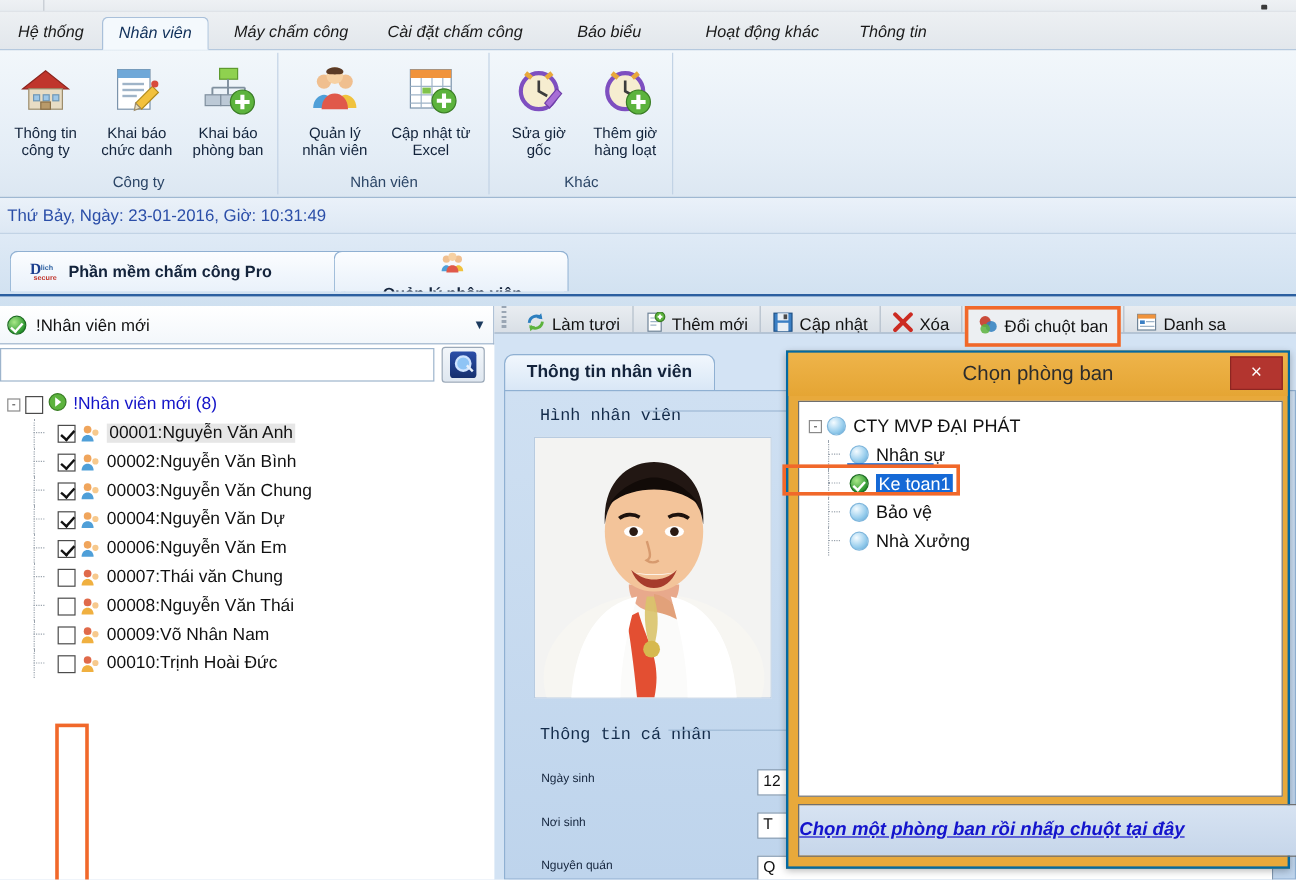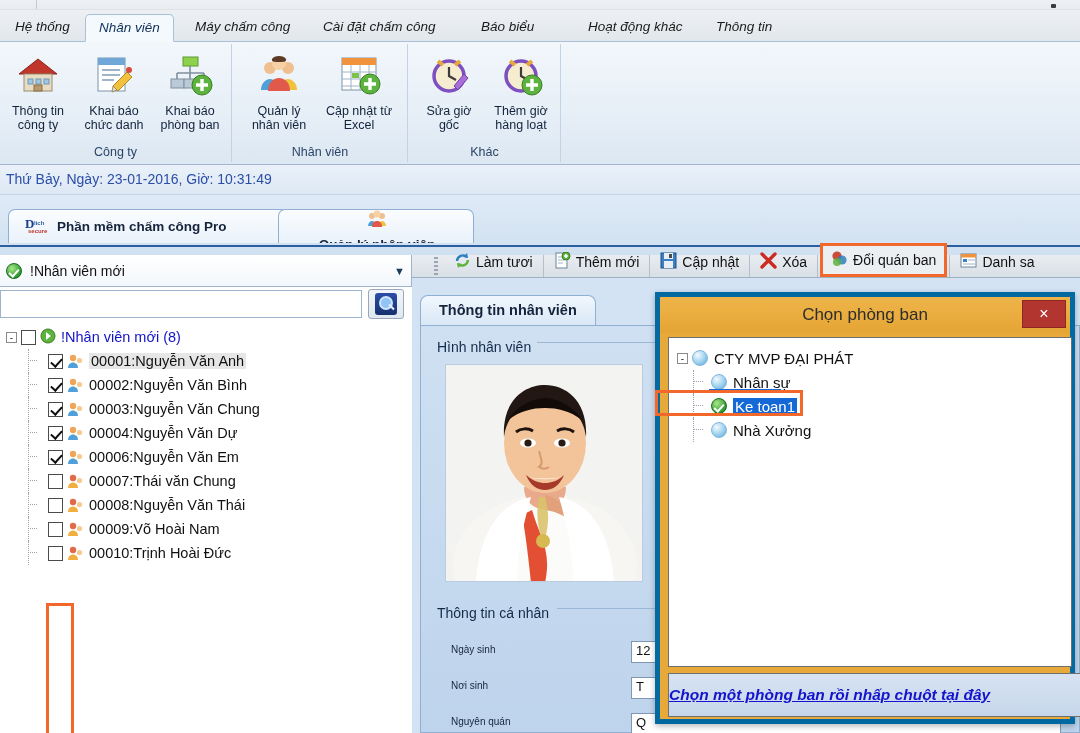--- a/index.html
+++ b/index.html
@@ -166,21 +166,21 @@
   .orangebox{
     position:absolute; left:46px; top:348px; width:28px; height:148px;
     border:3px solid #f1682a; pointer-events:none;
   }
 
   
   .mainarea{ position:absolute; left:412px; top:255px; width:668px; height:478px; background:#d3e3f4; }
   .toolbar{
     position:absolute; left:0; top:0; width:668px; height:23px;
     background:linear-gradient(#e9edf1,#d9dfe6); border-bottom:1px solid #9fb0c2;
-    display:flex; align-items:flex-end; gap:0px; padding-left:22px;
+    display:flex; align-items:flex-start; gap:0px; padding-left:6px;
   }
   .grip{ width:4px; height:20px; background:
       repeating-linear-gradient(#9aa6b4 0 2px, transparent 2px 4px); margin-right:8px; }
   .tbtn{
     display:flex; align-items:center; gap:5px; height:30px; padding:0 8px;
     font-size:14px; color:#111; white-space:nowrap;
   }
   .tsep{ width:1px; height:22px; background:#b4bfcb; margin:0 2px; }
   .tbtn.hl{ border:3px solid #f1682a; background:#eceff2; height:34px; }
 
@@ -191,36 +191,36 @@
     padding:0 18px; font-size:14.5px; font-weight:bold; color:#14243c;
     background:linear-gradient(#f1f7fd,#d9e7f6);
     border:1px solid #8fb0d2; border-bottom:none; border-radius:8px 8px 0 0;
   }
   .pbody{
     position:absolute; left:0; top:30px; width:660px; height:408px;
     background:linear-gradient(#cfe0f2,#bed4ec);
     border:1px solid #8fb0d2;
   }
   .gbox{ position:absolute; font-size:14px; color:#132b4a; }
-  .gbox .gl{ position:absolute; left:2px; top:-9px; background:transparent; padding-right:6px; }
+  .gbox .gl{ position:absolute; left:15px; top:-9px; background:transparent; padding-right:6px;font-family:Liberation Mono, monospace; }
   .grule{ position:absolute; height:1px; background:#9db8d4; }
   .photo{
     position:absolute; left:24px; top:38px; width:198px; height:218px;
     background:#ffffff; border:1px solid #b8cbe0; overflow:hidden;
   }
   .flabel{ position:absolute; font-size:10px; color:#14243c; }
   .finput{
     position:absolute; height:22px; background:#fff; border:1px solid #7f97b0;
     font-size:13px; padding:1px 4px; overflow:hidden; white-space:nowrap;
   }
 
   
   .dialog{
     position:absolute; left:655px; top:292px; width:420px; height:432px;
-    background:#e8a93b; border:5px solid #0369a1;
+    background:#e8a93b; border:2px solid #0369a1;
     box-shadow:0 2px 6px rgba(0,0,0,.28);
   }
   .dlg-title{
     position:absolute; left:0; top:0; width:100%; height:36px;
     display:flex; align-items:center; justify-content:center;
     font-size:17px; color:#2c2c2c;
     background:linear-gradient(#eeb44a,#e5a534);
   }
   .dlg-close{
     position:absolute; right:4px; top:3px; width:44px; height:28px;
@@ -548,21 +548,21 @@
     </div>
     <div class="trow tchild">
       <span class="guide"></span>
         <span class="guidetick"></span>
       <span class="cbx"></span>
       <span class="person"><svg width="17" height="15" viewBox="0 0 17 15">
             <circle cx="6" cy="4" r="3.2" fill="#e06a4a"></circle>
             <path d="M1 14c0-3.4 2.2-5.6 5-5.6s5 2.2 5 5.6z" fill="#f0b040"></path>
             <circle cx="12.5" cy="6.5" r="2.6" fill="#f7c98d"></circle>
           </svg></span>
-      <span class="tlabel">00009:Võ Hoài Nam</span>
+      <span class="tlabel">00009:Võ Nhân Nam</span>
     </div>
     <div class="trow tchild">
       <span class="guide"></span>
         <span class="guidetick"></span>
       <span class="cbx"></span>
       <span class="person"><svg width="17" height="15" viewBox="0 0 17 15">
             <circle cx="6" cy="4" r="3.2" fill="#e06a4a"></circle>
             <path d="M1 14c0-3.4 2.2-5.6 5-5.6s5 2.2 5 5.6z" fill="#f0b040"></path>
             <circle cx="12.5" cy="6.5" r="2.6" fill="#f7c98d"></circle>
           </svg></span>
@@ -628,21 +628,21 @@
     <span class="tsep"></span>
 
     <div class="tbtn hl">
       <span>
         <svg width="17" height="17" viewBox="0 0 17 17">
           <circle cx="6" cy="6" r="4.6" fill="#c94b3a"></circle>
           <circle cx="11" cy="10" r="4.6" fill="#2f7fbf" opacity=".85"></circle>
           <circle cx="6" cy="12" r="4" fill="#5cb33d" opacity=".85"></circle>
         </svg>
       </span>
-      <span>Đổi quán ban</span>
+      <span>Đổi chuột ban</span>
     </div>
     <span class="tsep"></span>
 
     <div class="tbtn">
       <span>
         <svg width="17" height="17" viewBox="0 0 17 17">
           <rect x="1" y="2" width="15" height="13" fill="#fff" stroke="#6f8498"></rect>
           <rect x="1" y="2" width="15" height="3.5" fill="#f0933c"></rect>
           <rect x="3" y="7" width="4" height="3" fill="#3b7fc4"></rect>
           <path d="M8 8h7 M3 12h12" stroke="#9fb4c8"></path>
@@ -728,20 +728,26 @@
 
     <div class="dtrow dtchild">
       <span class="dguide"></span>
         <span class="dguidetick"></span>
       <span class="dt-underline"></span>
       <span class="greencheck" style="margin-right:6px;"></span>
       <span class="dtsel">Ke toan1</span>
       <span class="dlg-orange"></span>
     </div>
 
+    <div class="dtrow dtchild">
+      <span class="dguide"></span>
+        <span class="dguidetick"></span>
+      <span class="globe"></span>
+      <span>Bảo vệ</span>
+    </div>
 
     <div class="dtrow dtchild">
       <span class="dguide"></span>
         <span class="dguidetick"></span>
       <span class="globe"></span>
       <span>Nhà Xưởng</span>
     </div>
   </div>
 
   <div class="dlg-footer">

